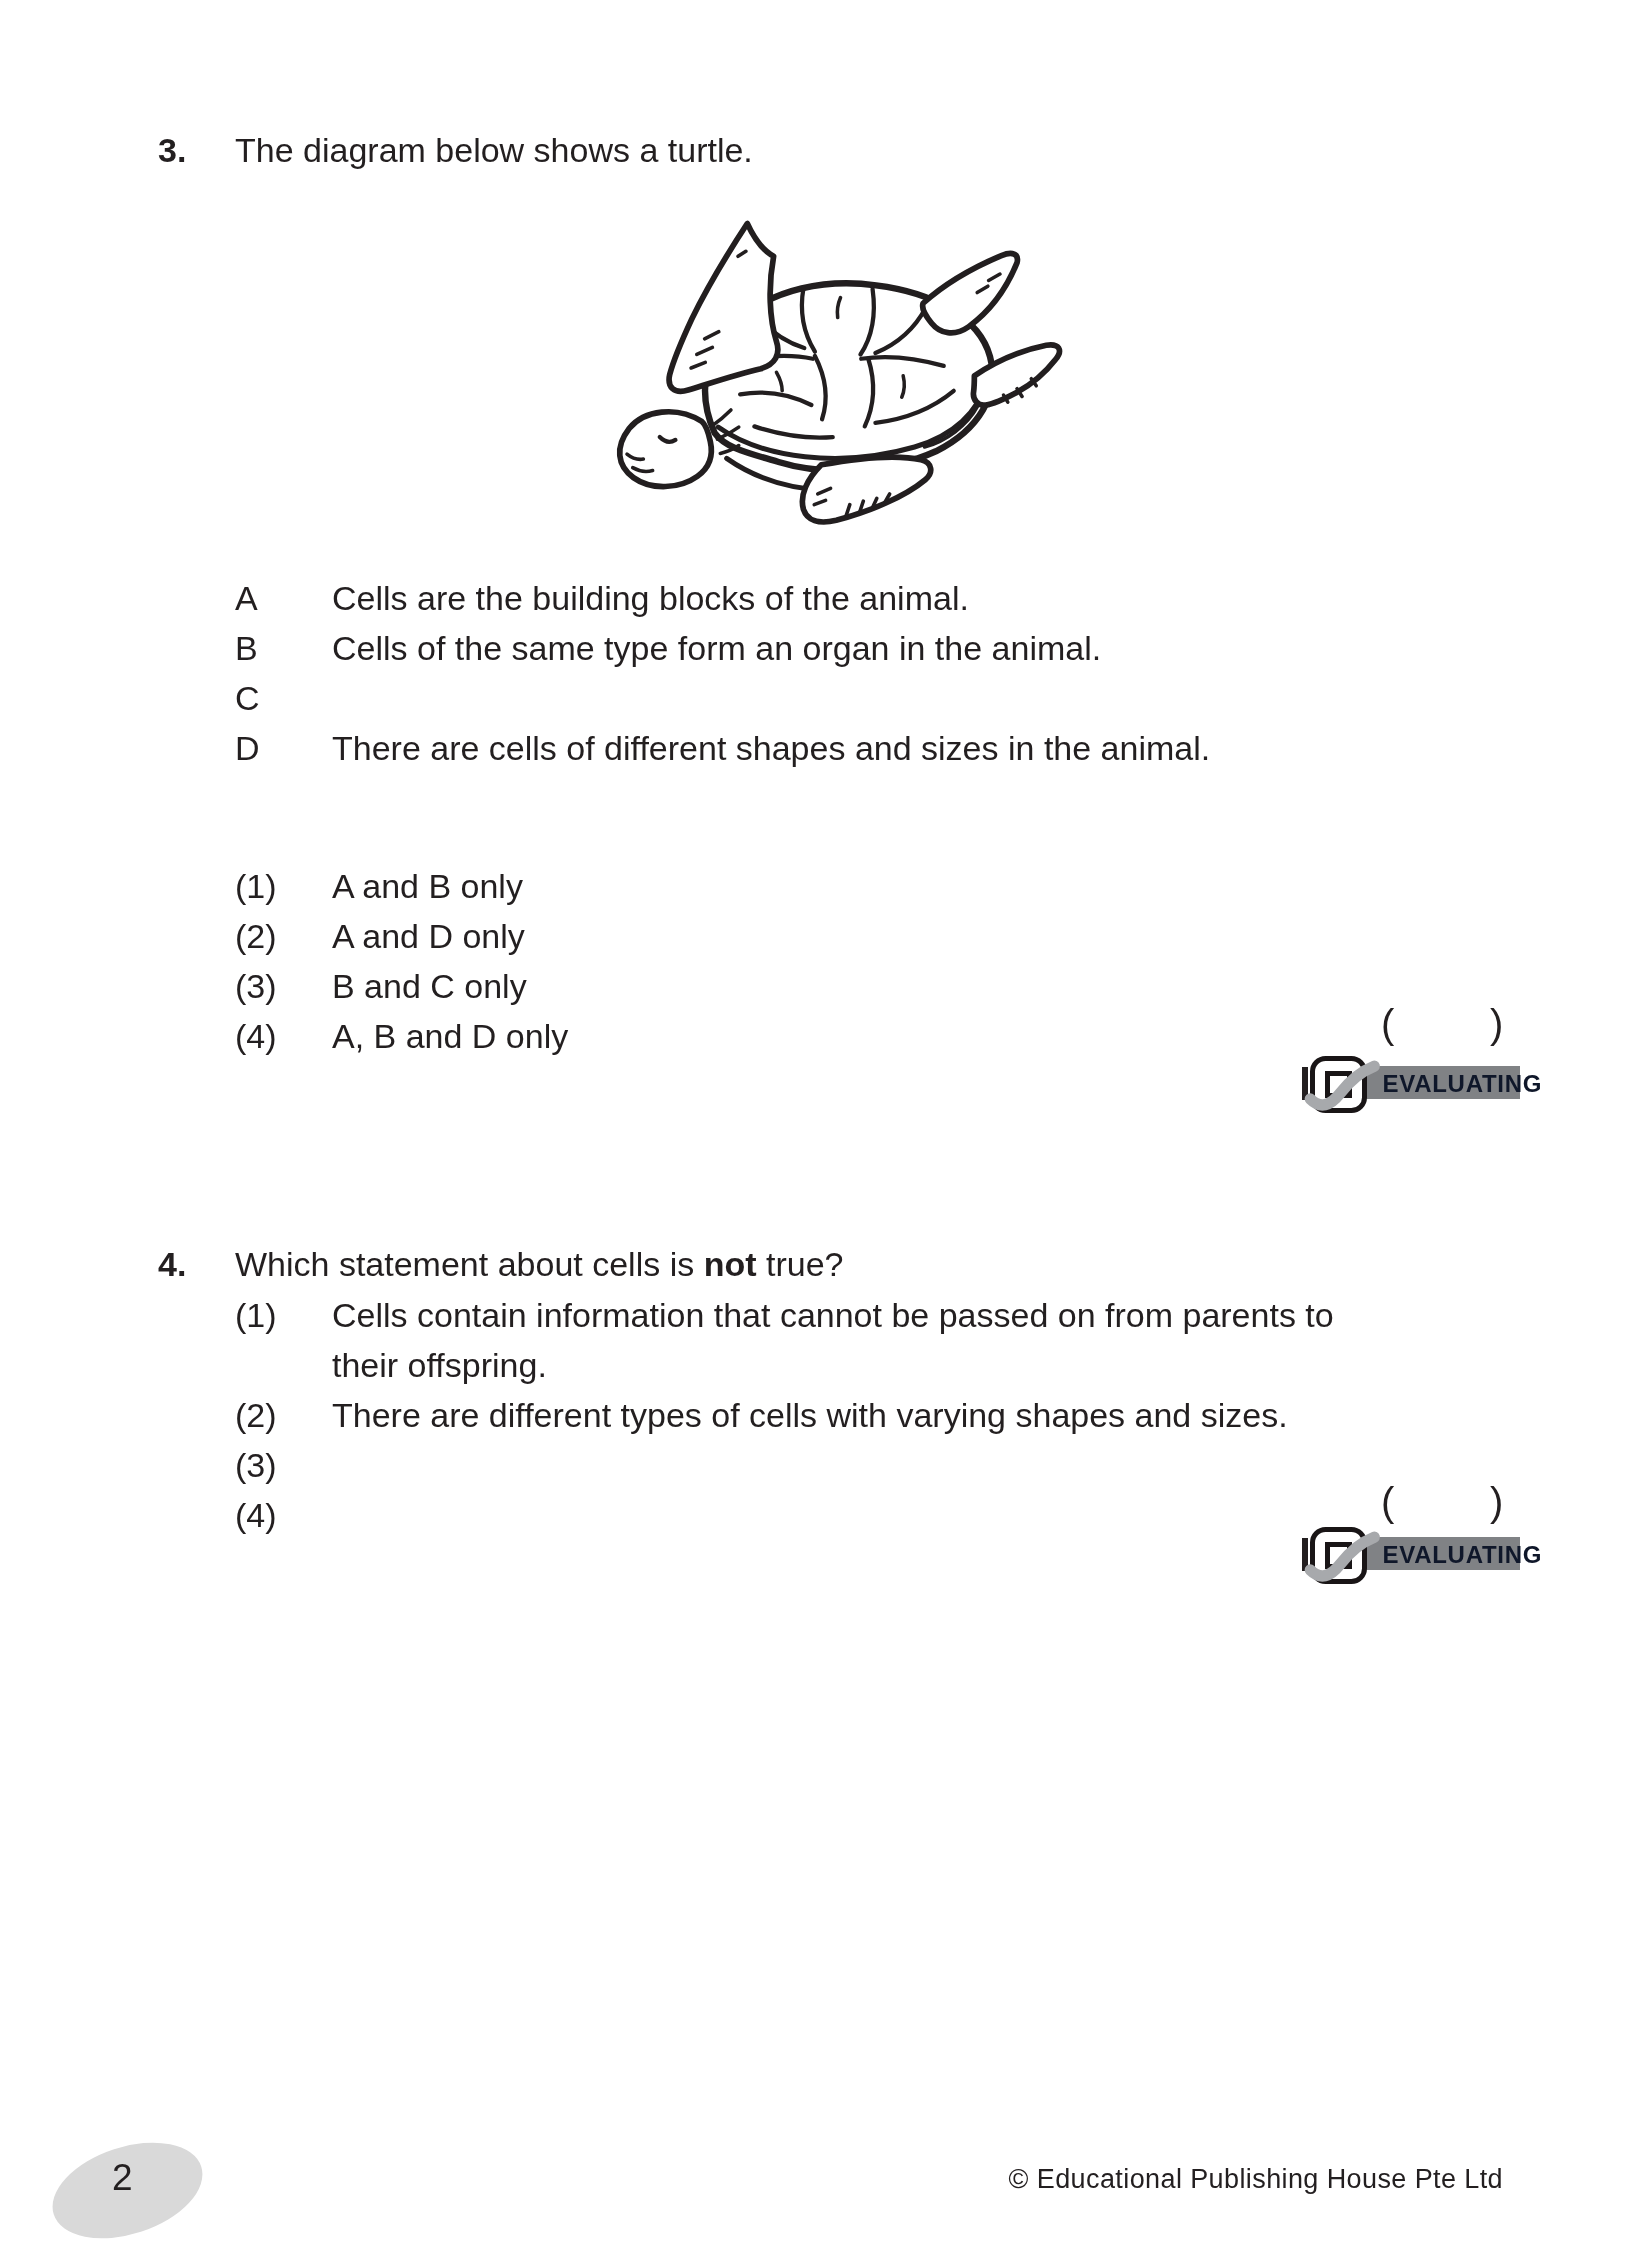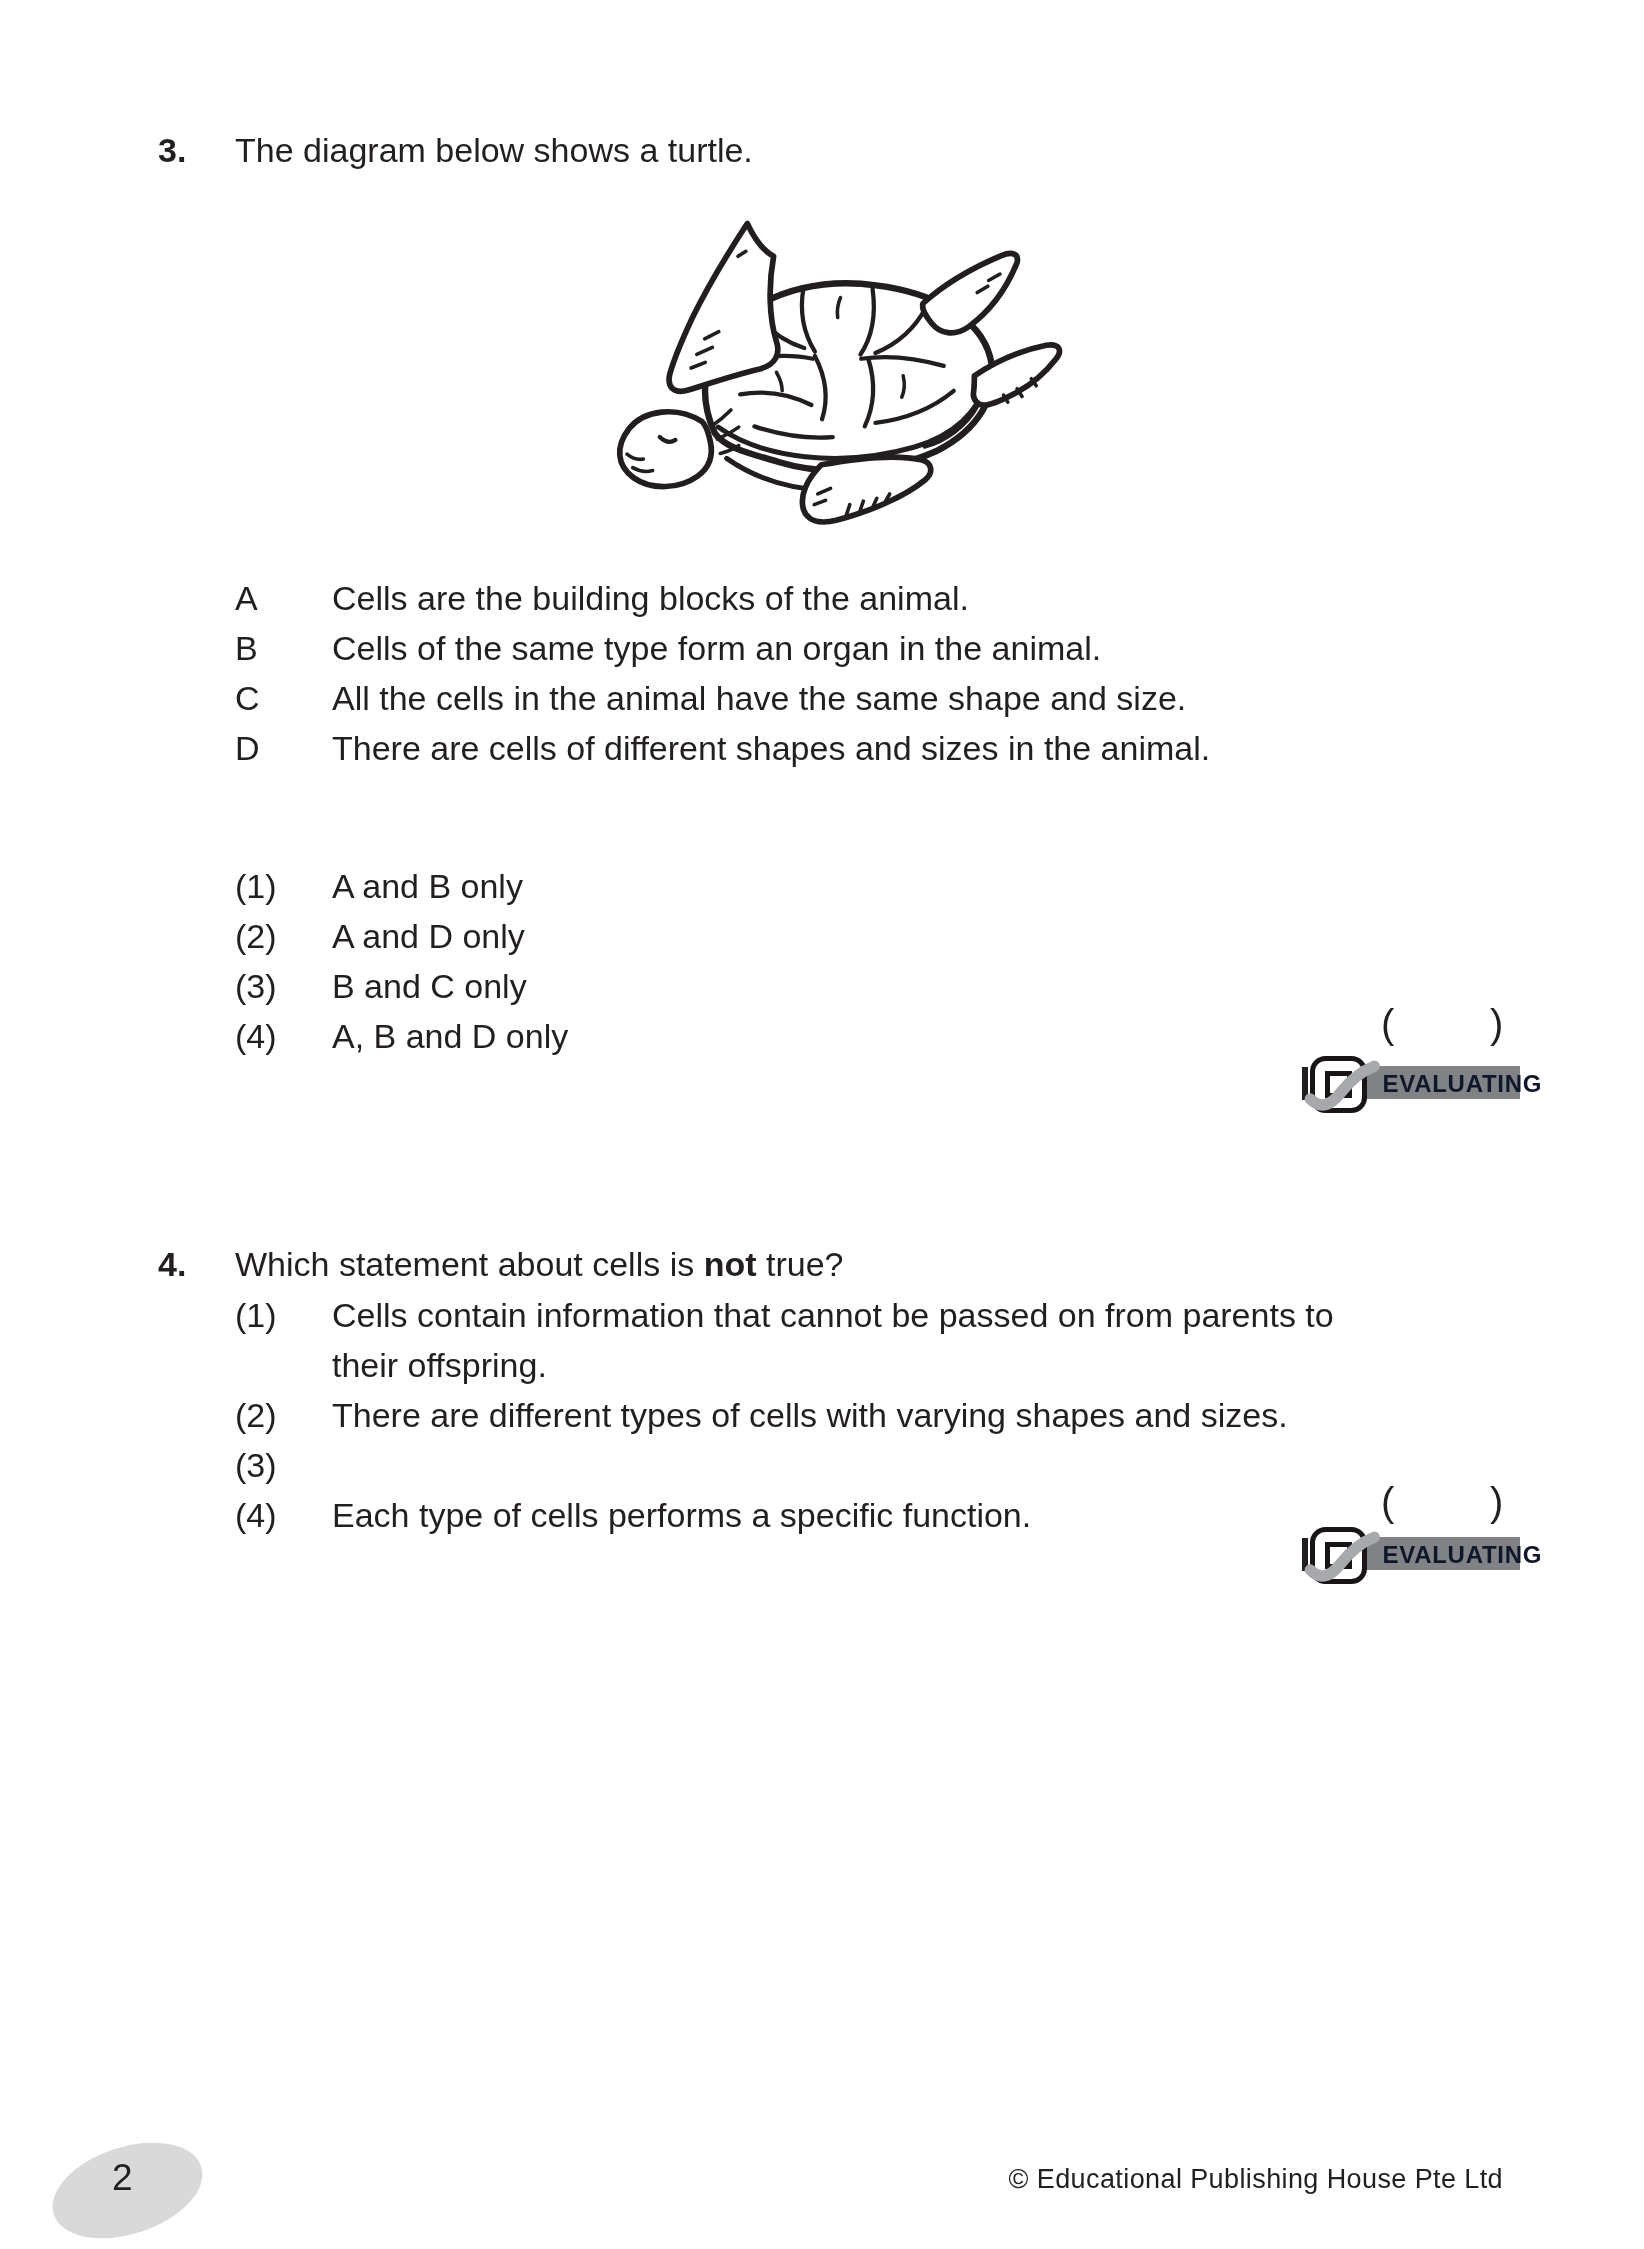--- a/index.html
+++ b/index.html
@@ -134,21 +134,20 @@
     <div class="srow">
       <span class="slabel">A</span>
       <span class="stext">Cells are the building blocks of the animal.</span>
     </div>
     <div class="srow">
       <span class="slabel">B</span>
       <span class="stext">Cells of the same type form an organ in the animal.</span>
     </div>
     <div class="srow">
       <span class="slabel">C</span>
-      <span class="stext">All the cells in the animal have the same shape and size.</span>
     </div>
     <div class="srow">
       <span class="slabel">D</span>
       <span class="stext">There are cells of different shapes and sizes in the animal.</span>
     </div>
   </div>
 
   <div class="abs lines" style="left:235px;top:861px;">
     <div class="srow">
       <span class="slabel">(1)</span>
@@ -196,21 +195,20 @@
     </div>
     <div class="srow">
       <span class="slabel">(2)</span>
       <span class="stext">There are different types of cells with varying shapes and sizes.</span>
     </div>
     <div class="srow">
       <span class="slabel">(3)</span>
     </div>
     <div class="srow">
       <span class="slabel">(4)</span>
-      <span class="stext">Each type of cells performs a specific function.</span>
     </div>
   </div>
 
   <span class="paren" style="left:1381px;top:1482px;">(</span>
   <span class="paren" style="left:1490px;top:1482px;">)</span>
 
   <div class="badge" style="left:1299px;top:1527px;">
     <div class="tick"></div>
     <div class="bar">
       <span>EVALUATING</span>

